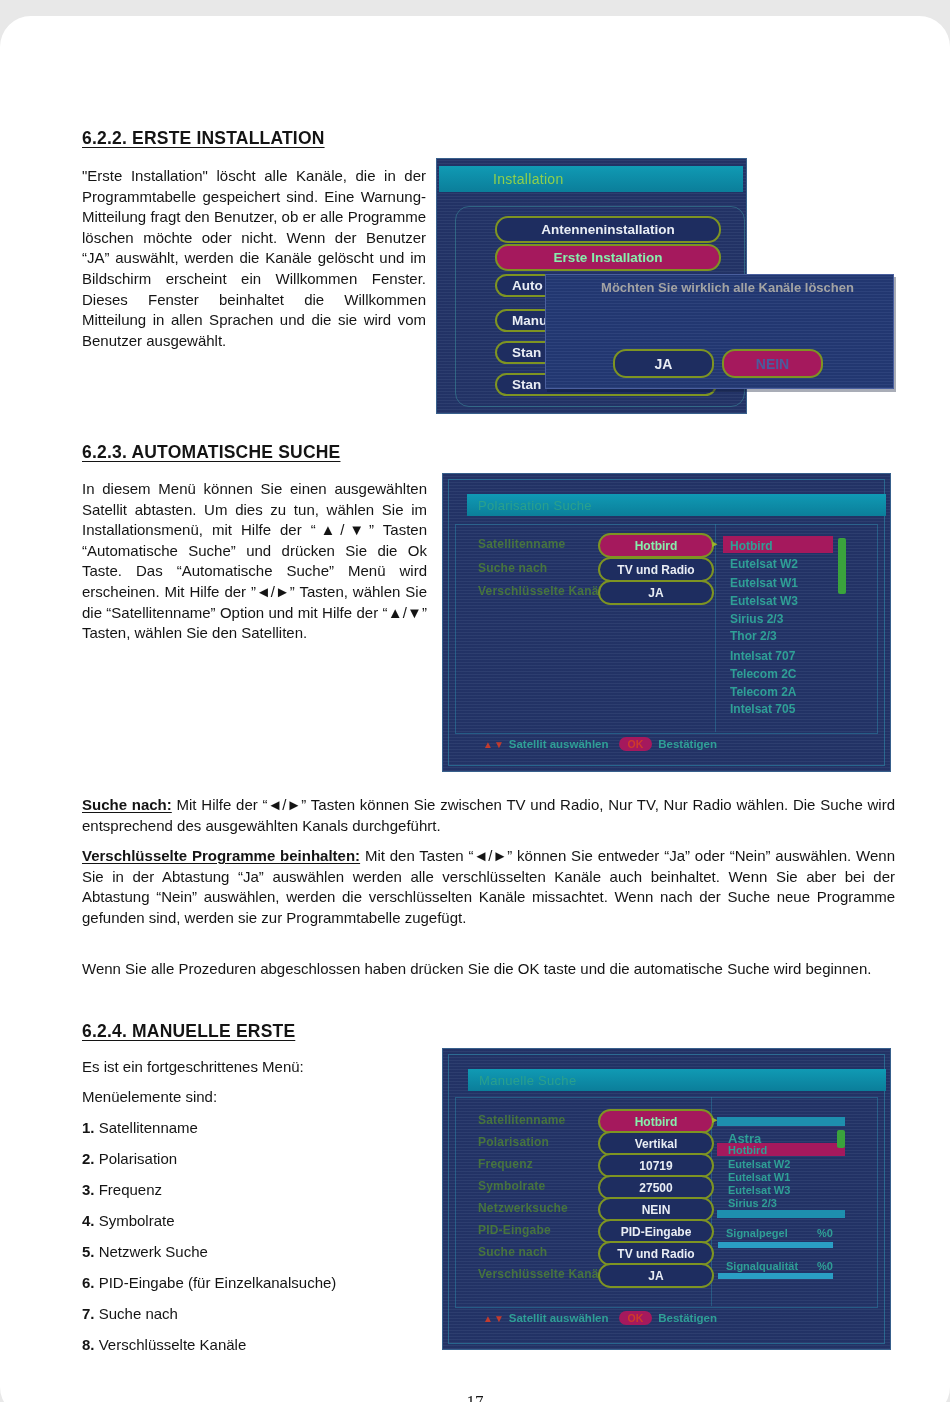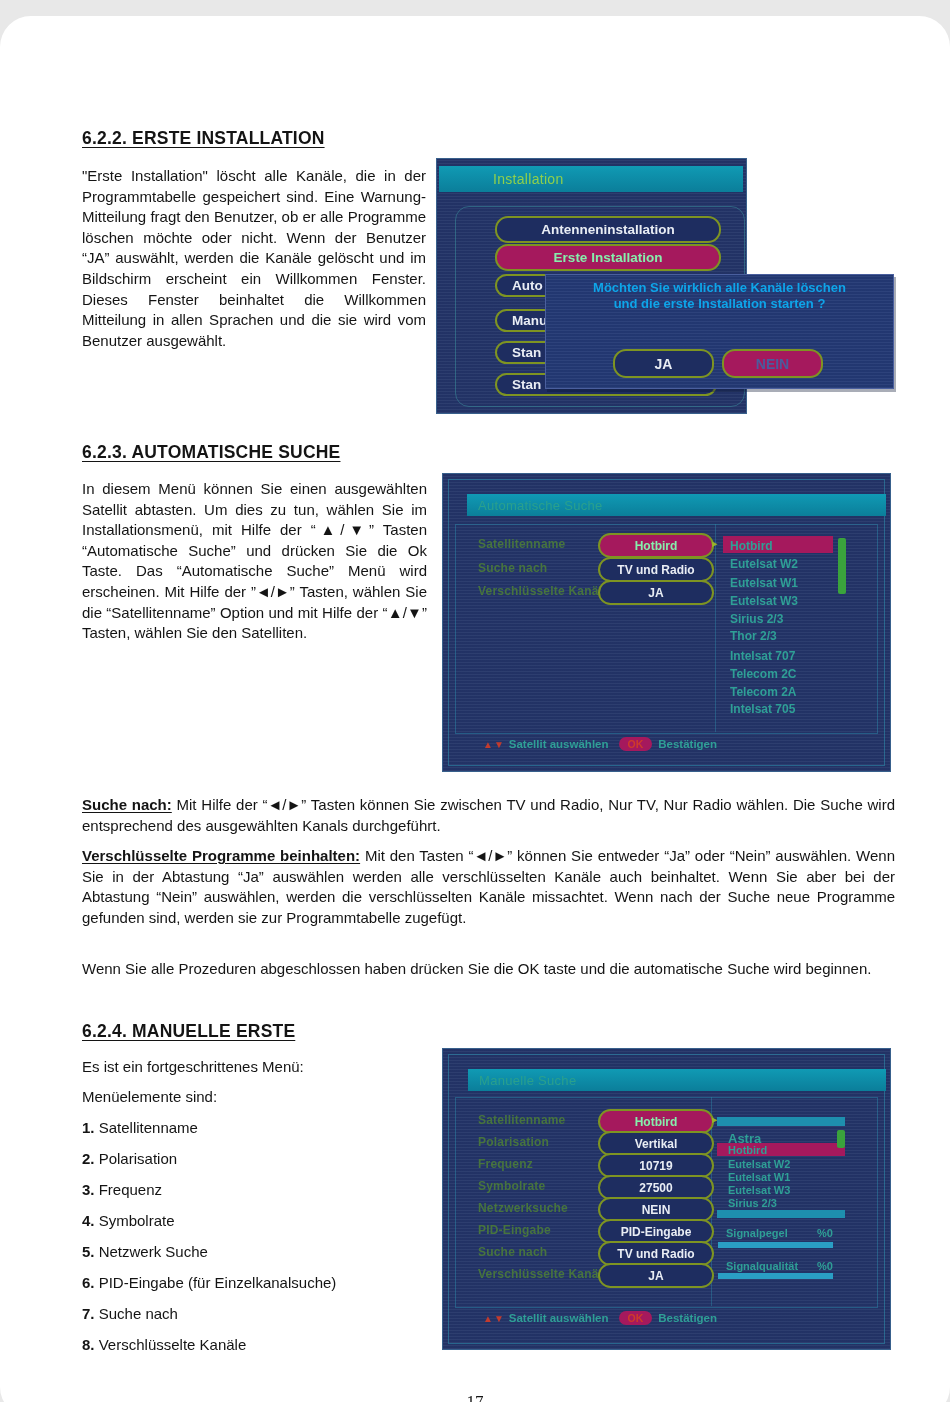--- a/index.html
+++ b/index.html
@@ -37,21 +37,21 @@
   .help{position:absolute;display:flex;align-items:center;font-size:11.5px;color:#2f9f96;font-weight:bold;}
   .help .keys{color:#c23b2e;font-size:10px;letter-spacing:1px;margin-right:4px;}
   .help .okpill{background:#a5195d;border-radius:7px;color:#cf3b2a;font-size:10.5px;
         padding:1px 9px;margin:0 6px 0 10px;}
   .sig-row{position:absolute;display:flex;justify-content:space-between;color:#2f9f96;
         font-size:11px;font-weight:bold;}
   .sig-bar{position:absolute;background:#2a9ec4;}
 
   
   .dlg{position:absolute;background:#243a75;border:1px solid #4a5f9e;box-shadow:2px 3px 0 rgba(10,20,50,.35);}
-  .dlg-line{width:100%;text-align:center;font-size:13px;line-height:16.5px;font-weight:bold;color:#0ea5e9;}
+  .dlg-line{width:100%;text-align:center;font-size:13px;line-height:16.5px;font-weight:bold;color:#a3a3a3;padding-left:8px;}
 </style>
 </head>
 <body>
 
 <div class="page">
 
   <div class="abs h-sec" style="left:82px;top:112px;">6.2.2. ERSTE INSTALLATION</div>
   <div class="abs body-text" style="left:82px;top:150px;width:344px;">"Erste Installation" löscht  alle Kanäle, die in der Programmtabelle gespeichert sind. Eine Warnung-Mitteilung fragt den Benutzer, ob er alle Programme löschen möchte oder nicht. Wenn der Benutzer “JA” auswählt, werden die Kanäle gelöscht und im Bildschirm erscheint ein Willkommen Fenster. Dieses Fenster beinhaltet die Willkommen Mitteilung in allen Sprachen und die sie wird vom Benutzer ausgewählt.</div>
 
   <div class="abs" style="left:437px;top:143px;width:458px;height:254px;">
@@ -75,37 +75,36 @@
       <div class="pill left" style="left:58px;top:182px;width:222px;height:23px;font-size:13.5px;">
           <span>Stan</span>
         </div>
       <div class="pill left" style="left:58px;top:214px;width:222px;height:23px;font-size:13.5px;">
           <span>Stan</span>
         </div>
     </div>
 
     <div class="dlg tv" style="left:108px;top:115px;width:347px;height:113px;">
       <div class="dlg-line abs" style="top:5px;">Möchten Sie wirklich alle Kanäle löschen</div>
-      <div class="dlg-line abs" style="top:21px;">und die erste Installation starten ?</div>
       <div class="pill" style="left:67px;top:74px;width:97px;height:25px;font-size:14px;">
           <span>JA</span>
         </div>
       <div class="pill hl" style="left:176px;top:74px;width:97px;height:25px;font-size:14px;color:#4a5c9e;">
           <span>NEIN</span>
         </div>
     </div>
   </div>
 
   <div class="abs h-sec" style="left:82px;top:426px;">6.2.3. AUTOMATISCHE SUCHE</div>
   <div class="abs body-text" style="left:82px;top:463px;width:345px;">In diesem Menü können Sie einen ausgewählten Satellit abtasten. Um dies zu tun, wählen Sie im Installationsmenü, mit Hilfe der “▲/▼” Tasten  “Automatische Suche” und drücken Sie die Ok Taste. Das “Automatische Suche” Menü wird erscheinen. Mit Hilfe der ”◄/►” Tasten, wählen Sie die “Satellitenname” Option und mit Hilfe der “▲/▼”  Tasten, wählen Sie den Satelliten.</div>
 
   <div class="tv abs" style="left:443px;top:458px;width:447px;height:297px;">
     <div class="tv-frame"></div>
     <div class="tv-titlebar" style="left:24px;top:20px;width:419px;height:22px;">
-      <span class="tv-title">Automatische Suche</span>
+      <span class="tv-title">Polarisation Suche</span>
     </div>
     <div class="tv-content" style="left:12px;top:50px;width:421px;height:208px;"></div>
     <div class="divider-v" style="left:272px;top:50px;height:208px;"></div>
 
     <span class="ts-label" style="left:35px;top:63px;">Satellitenname</span>
     <span class="ts-label" style="left:35px;top:87px;">Suche nach</span>
     <span class="ts-label" style="left:35px;top:110px;">Verschlüsselte Kanäle</span>
 
     <div class="pill hl" style="left:155px;top:59px;width:112px;height:21px;font-size:12px;">
         <span>Hotbird</span>

